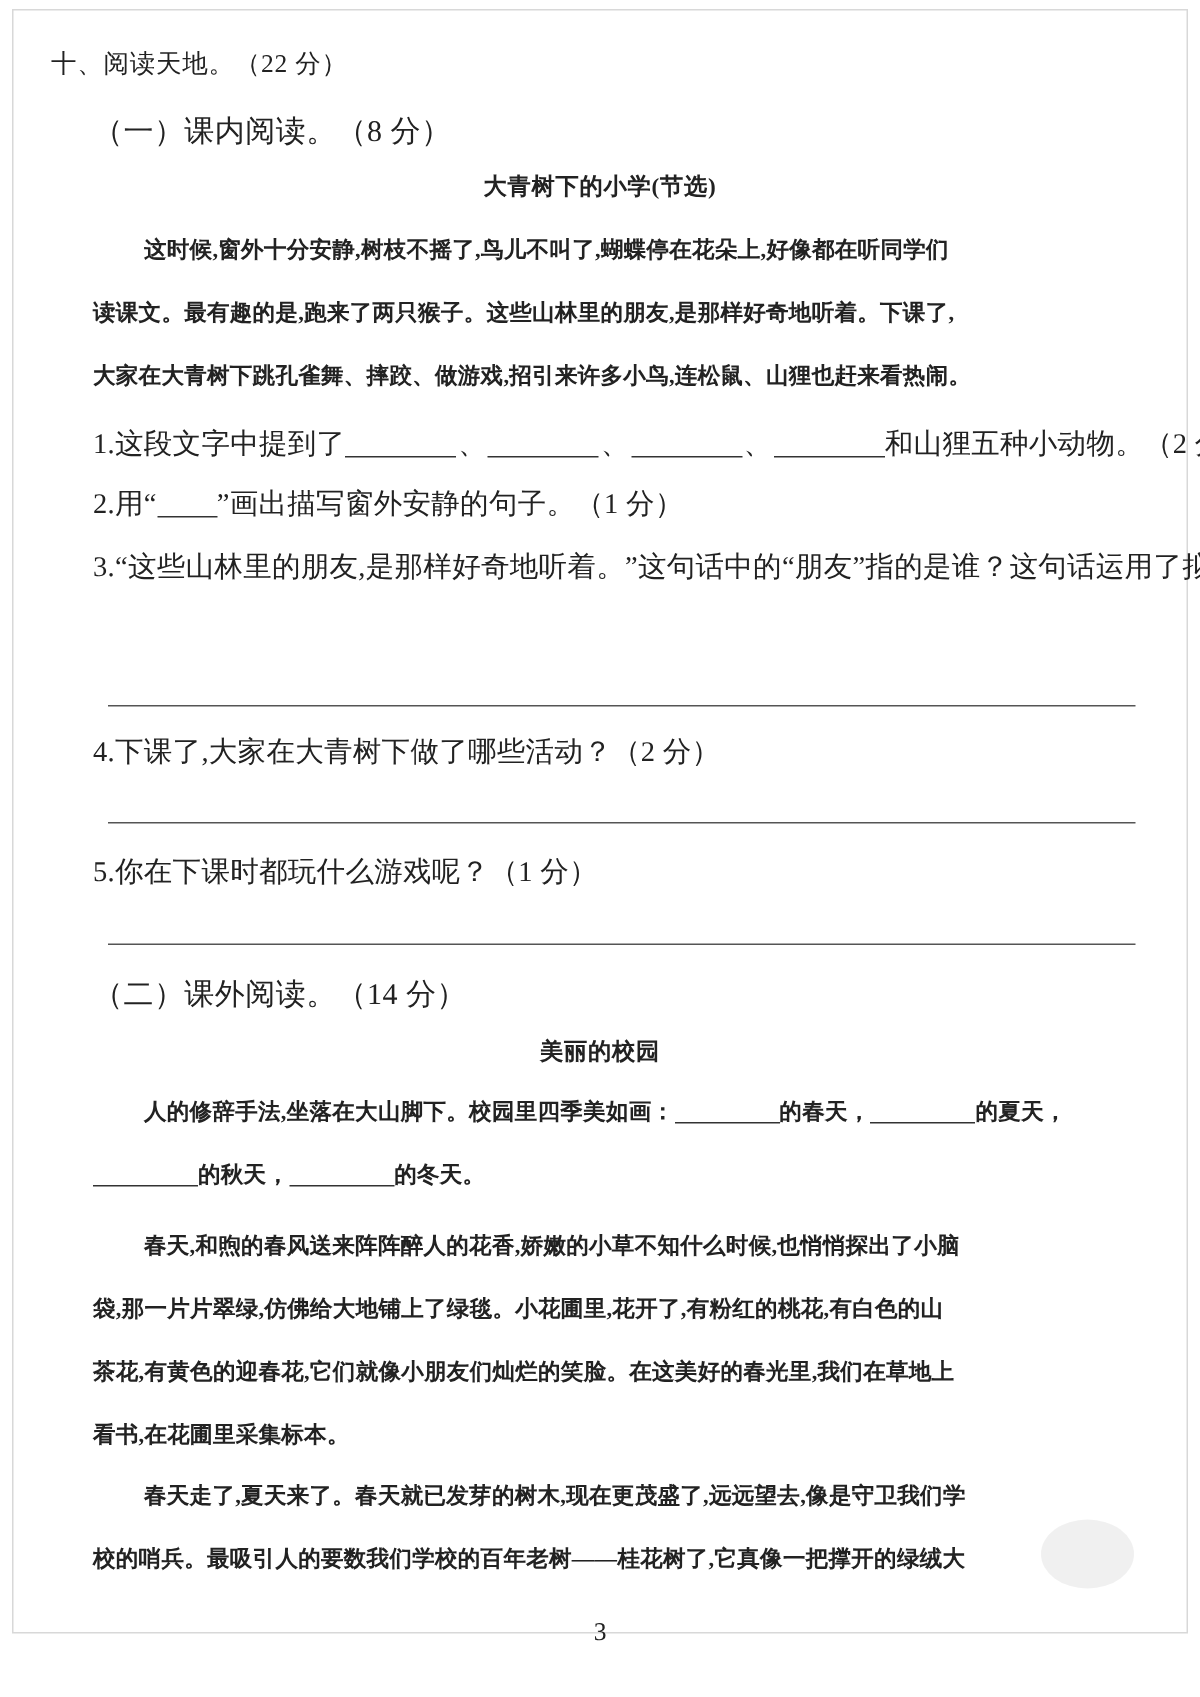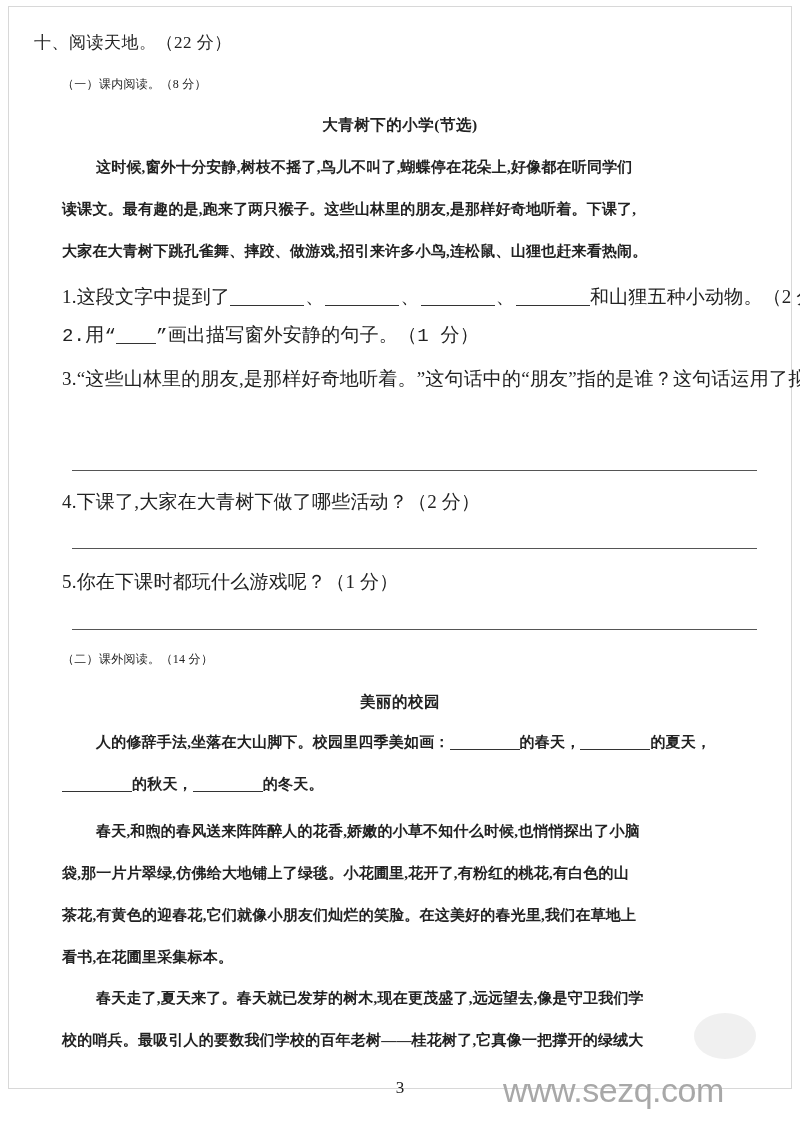--- a/index.html
+++ b/index.html
@@ -45,21 +45,21 @@
     white-space: nowrap;
     color: #222;
   }
 
   .section-head {
     font-size: 17px;
     letter-spacing: 0.5px;
   }
 
   .sub-head {
-    font-size: 12px;
+    font-size: 20px;
   }
 
   .passage-title {
     font-weight: bold;
     font-size: 15.5px;
     letter-spacing: 0.5px;
     text-align: center;
     width: 100%;
     left: 0;
   }
@@ -143,21 +143,21 @@
   <div class="blk passage-title" style="top:117px;">大青树下的小学(节选)</div>
 
   <div class="blk body-line" style="left:96px; top:160px;">这时候,窗外十分安静,树枝不摇了,鸟儿不叫了,蝴蝶停在花朵上,好像都在听同学们</div>
   <div class="blk body-line" style="left:62px; top:202px;">读课文。最有趣的是,跑来了两只猴子。这些山林里的朋友,是那样好奇地听着。下课了,</div>
   <div class="blk body-line" style="left:62px; top:244px;">大家在大青树下跳孔雀舞、摔跤、做游戏,招引来许多小鸟,连松鼠、山狸也赶来看热闹。</div>
 
   <div class="blk qline" style="left:62px; top:287px;">
     <span>1.</span><span>这段文字中提到了</span><span class="blank blank-w1"></span><span class="sep">、</span><span class="blank blank-w1"></span><span class="sep">、</span><span class="blank blank-w1"></span><span class="sep">、</span><span class="blank blank-w1"></span><span>和山狸五种小动物。（2 分）</span>
   </div>
 
-  <div class="blk qline" style="left:62px; top:327px;font-family:Liberation Mono, monospace;">
+  <div class="blk qline" style="left:62px; top:327px;">
     <span>2.</span><span>用“</span><span class="blank blank-short"></span><span>”画出描写窗外安静的句子。（1 分）</span>
   </div>
 
   <div class="blk qline" style="left:62px; top:369px;">
     <span>3.</span><span>“这些山林里的朋友,是那样好奇地听着。”这句话中的“朋友”指的是谁？这句话运用了拟</span>
   </div>
 
   <div class="answer-rule" style="left:72px; top:470px; width:685px;"></div>
 
   <div class="blk qline" style="left:62px; top:492px;">
@@ -188,15 +188,14 @@
   <div class="blk body-line" style="left:62px; top:908px;">茶花,有黄色的迎春花,它们就像小朋友们灿烂的笑脸。在这美好的春光里,我们在草地上</div>
   <div class="blk body-line" style="left:62px; top:950px;">看书,在花圃里采集标本。</div>
 
   <div class="blk body-line" style="left:96px; top:991px;">春天走了,夏天来了。春天就已发芽的树木,现在更茂盛了,远远望去,像是守卫我们学</div>
   <div class="blk body-line" style="left:62px; top:1033px;">校的哨兵。最吸引人的要数我们学校的百年老树——桂花树了,它真像一把撑开的绿绒大</div>
 
   <div id="watermark-stamp"></div>
 
   <div id="page-number">3</div>
 
-  <div id="watermark-url">www.sezq.com</div>
 
 </div>
 
 </body></html>

